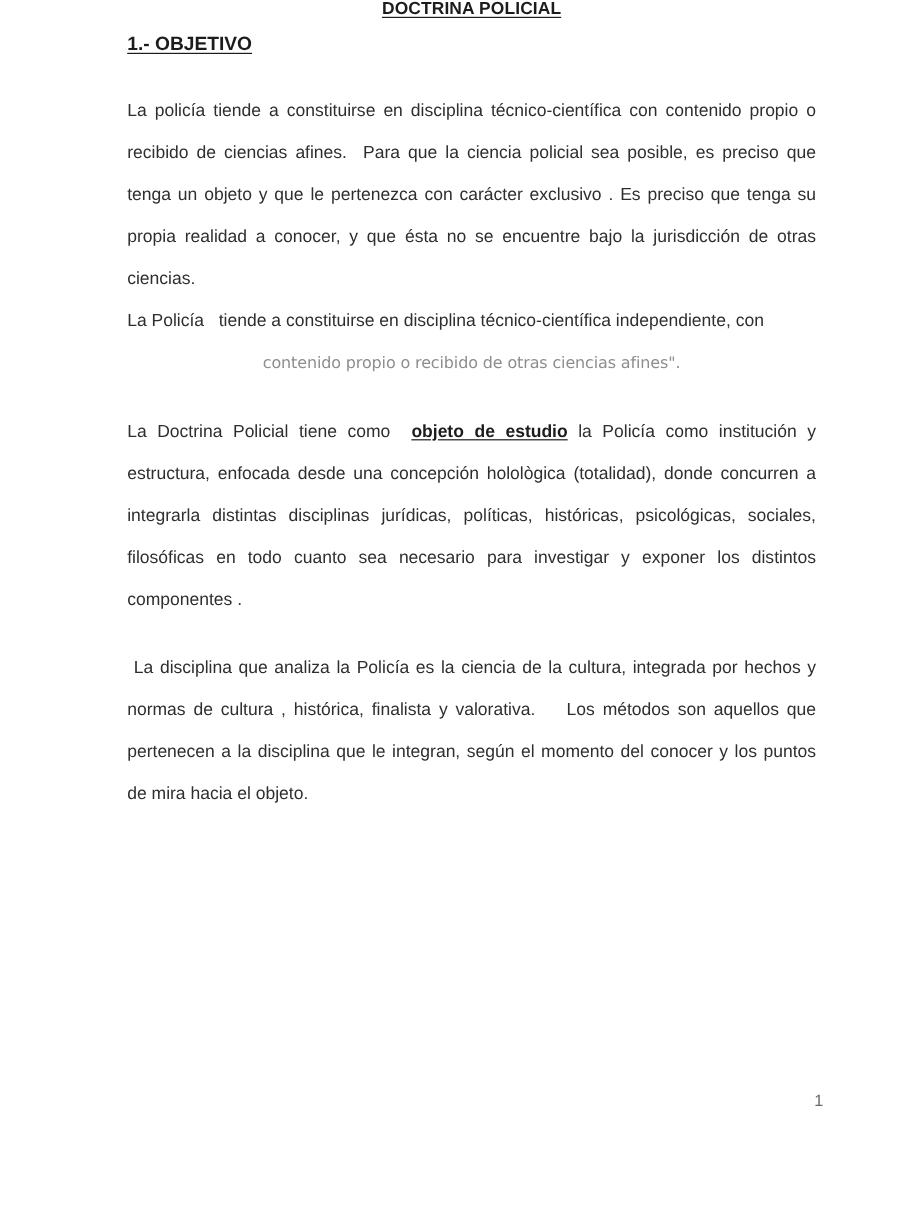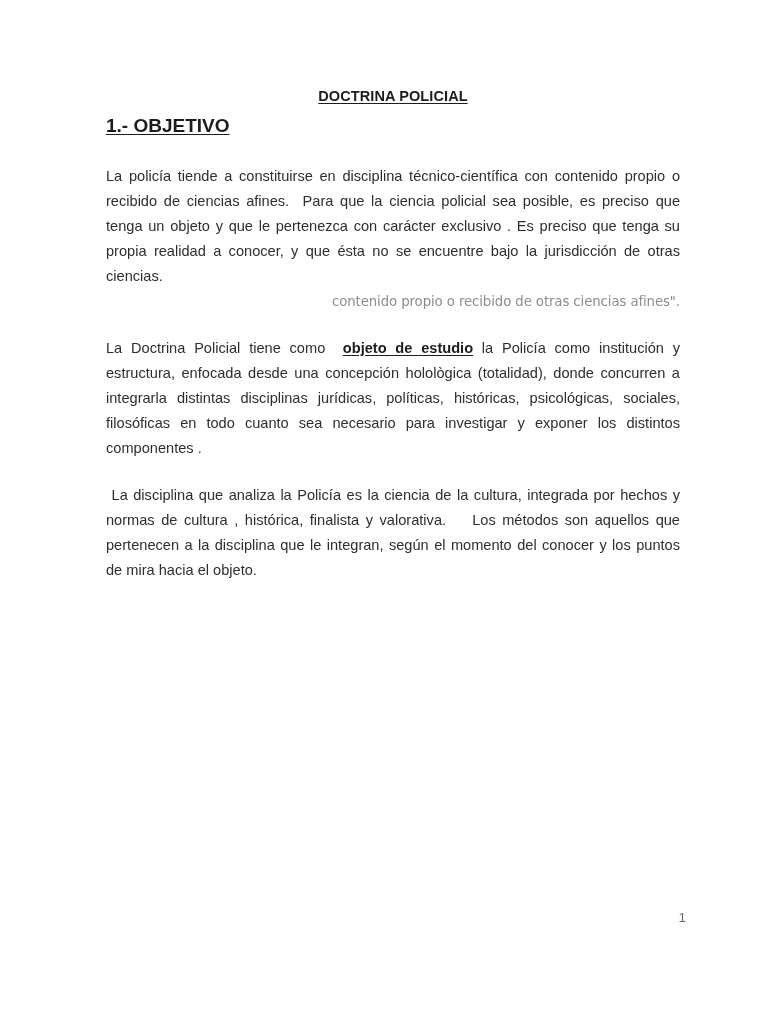--- a/index.html
+++ b/index.html
@@ -28,64 +28,63 @@
     width: 574px;
   }
 
   .doc-title {
     text-align: center;
     font-size: 14.5px;
     font-weight: bold;
     letter-spacing: 0.1px;
     color: #1c1c1c;
     margin: 0;
-    padding-top: 88px;
     line-height: 17px;
   }
   .doc-title .u {
     text-decoration: underline;
     text-underline-offset: 2px;
   }
 
   .section-heading {
-    font-size: 19px;
+    font-size: 16px;
     font-weight: bold;
     color: #1c1c1c;
     margin: 0;
     padding-top: 12px;
     line-height: 17px;
     text-align: left;
   }
   .section-heading .u {
     text-decoration: underline;
     text-underline-offset: 2px;
   }
 
   p.para {
     font-size: 14.6px;
-    line-height: 25px;
+    line-height: 35px;
     text-align: justify;
     text-justify: inter-word;
     margin: 0;
     color: #2e2e2e;
     white-space: pre-wrap;
   }
 
   
   .gap-lg { height: 30px; }
   .gap-md { height: 22px; }
 
   
   .faded {
     display: block;
     color: #8d8d8d;
     font-family: "DejaVu Sans", sans-serif;
     font-size: 13.3px;
     letter-spacing: -0.1px;
-    text-align: right;
+    text-align: center;
   }
 
   .bold-underline {
     font-weight: bold;
     text-decoration: underline;
     text-underline-offset: 2px;
     color: #1c1c1c;
   }
 
   .page-number {
@@ -107,21 +106,21 @@
   <div class="content">
 
     <h1 class="doc-title"><span class="u">DOCTRINA POLICIAL</span></h1>
 
     <h2 class="section-heading"><span class="u">1.- OBJETIVO</span></h2>
 
     <div class="gap-lg"></div>
 
     <p class="para">La policía tiende a constituirse en disciplina técnico-científica con contenido propio o recibido de ciencias afines.  Para que la ciencia policial sea posible, es preciso que tenga un objeto y que le pertenezca con carácter exclusivo . Es preciso que tenga su propia realidad a conocer, y que ésta no se encuentre bajo la jurisdicción de otras ciencias.</p>
 
-    <p class="para"><span class="faded">contenido propio o recibido de otras ciencias afines".</span></p>
+    <p class="para"><span>La Policía   tiende a constituirse en disciplina técnico-científica independiente, con</span><span class="faded">contenido propio o recibido de otras ciencias afines".</span></p>
 
     <div class="gap-md"></div>
 
     <p class="para"><span>La Doctrina Policial tiene como  </span><span class="bold-underline">objeto de estudio</span><span> la Policía como institución y estructura, enfocada desde una concepción holològica (totalidad), donde concurren a integrarla distintas disciplinas jurídicas, políticas, históricas, psicológicas, sociales, filosóficas en todo cuanto sea necesario para investigar y exponer los distintos componentes .</span></p>
 
     <div class="gap-md"></div>
 
     <p class="para"> La disciplina que analiza la Policía es la ciencia de la cultura, integrada por hechos y normas de cultura , histórica, finalista y valorativa.    Los métodos son aquellos que pertenecen a la disciplina que le integran, según el momento del conocer y los puntos de mira hacia el objeto.</p>
 
     <div class="gap-md"></div>

